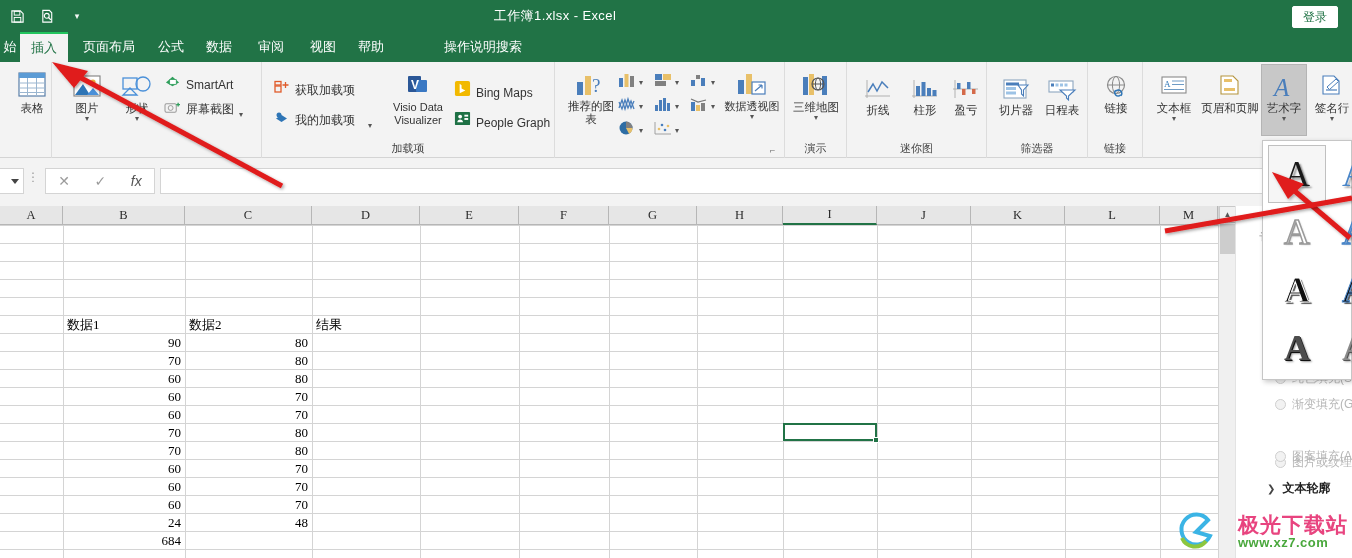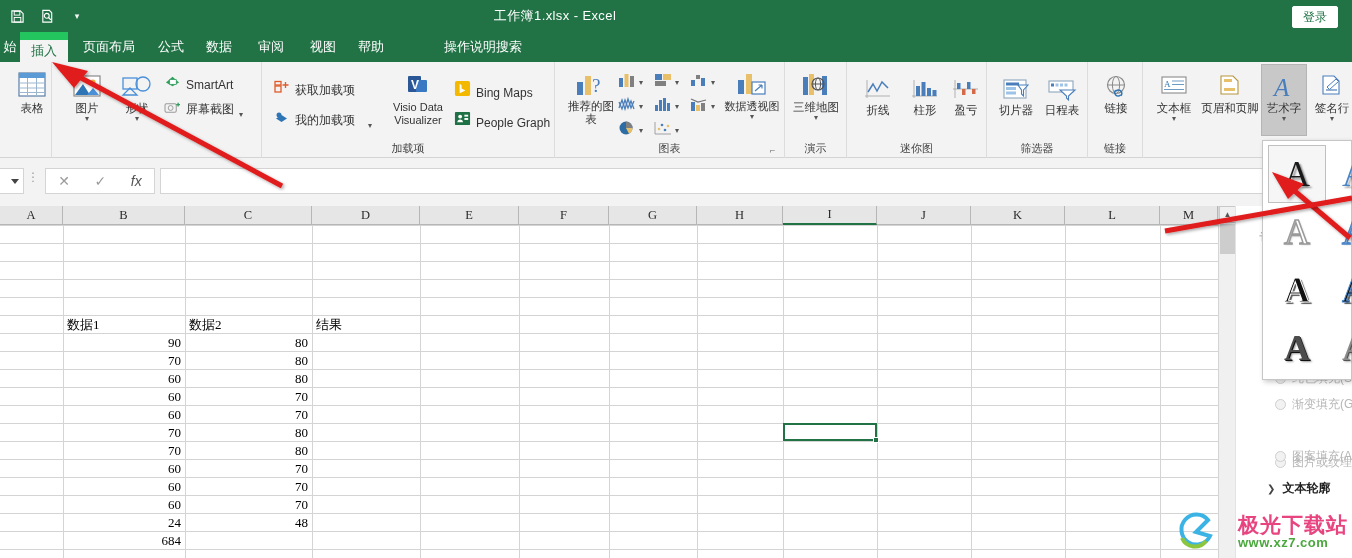--- a/index.html
+++ b/index.html
@@ -43,21 +43,21 @@
     background:#217346;
   }
   .tab{
     position:absolute; top:0; height:30px;
     display:flex; align-items:center; justify-content:center;
     color:#ffffff; font-size:13px; padding:0 10px;
     white-space:nowrap;
   }
   .tab.active{
     background:#f3f3f3; color:#217346;
-    border-top:8px solid #22c55e;
+    border-top:2px solid #22c55e;
   }
 
   
   .ribbon{
     position:absolute; left:0; top:62px; width:1352px; height:96px;
     background:#f3f3f3; border-bottom:1px solid #d4d4d4;
   }
   .grp{
     position:absolute; top:0; height:96px;
     border-right:1px solid #dcdcdc;
@@ -476,21 +476,20 @@
         <svg width="32" height="28" viewBox="0 0 32 28">
             <rect x="2" y="10" width="6" height="14" fill="#4a7ebb"></rect>
             <rect x="10" y="4" width="6" height="20" fill="#e8c069"></rect>
             <rect x="16" y="12" width="13" height="12" fill="#fff" stroke="#4a7ebb" stroke-width="1.2"></rect>
             <path d="M19 21 L26 15 M26 15 h-3.5 M26 15 v3.5" stroke="#4a7ebb" stroke-width="1.2" fill="none"></path>
           </svg>
       </div>
       <div class="lbl" style="font-size:11px;">数据透视图</div>
       <div class="chev">▾</div>
     </div>
-    <div class="grp-label">图表</div>
     <div class="dlg-launcher">⌐</div>
   </div>
 
   <div class="grp" style="left:785px;width:62px;">
     <div class="btn-v" style="left:8px;top:5px;width:46px;">
       <div class="ico">
         <svg width="32" height="28" viewBox="0 0 32 28">
             <rect x="3" y="6" width="5" height="18" fill="#4a7ebb"></rect>
             <rect x="9" y="3" width="5" height="21" fill="#e8c069"></rect>
             <rect x="22" y="5" width="5" height="19" fill="#4a7ebb"></rect>

